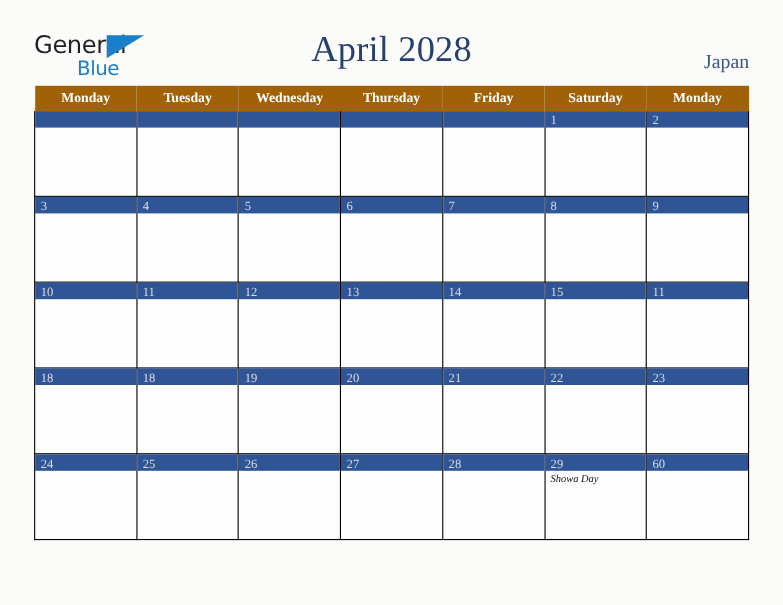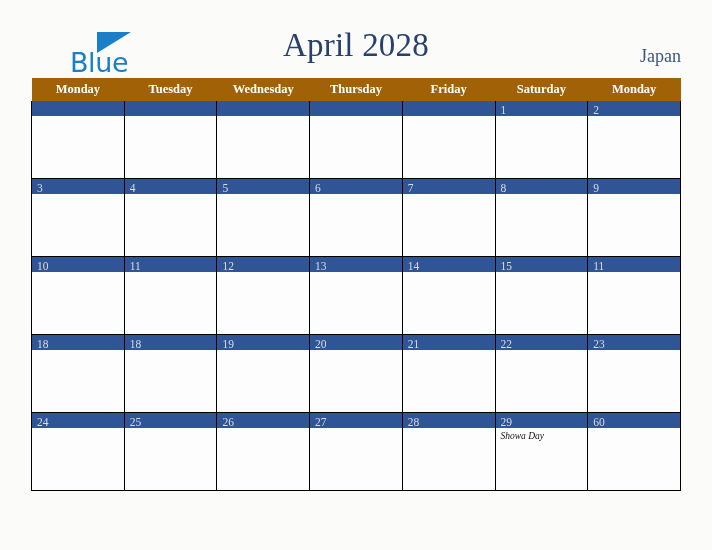--- a/index.html
+++ b/index.html
@@ -48,21 +48,21 @@
     width: 0;
     height: 0;
     border-left: 34px solid #1a7ec8;
     border-bottom: 21px solid transparent;
   }
   .logo-row-2 {
     position: absolute;
     left: 39px;
     top: 21px;
     font-family: "DejaVu Sans", sans-serif;
-    font-size: 27px;
+    font-size: 18px;
     color: #1a7ec8;
     letter-spacing: -0.4px;
     line-height: 24px;
   }
 
   .calendar-title {
     position: absolute;
     left: 0;
     top: 27px;
     width: 712px;
@@ -144,20 +144,21 @@
     white-space: nowrap;
     font-style: italic;
   }
 </style>
 </head>
 <body>
 
 <div class="page-header">
 
   <div class="logo">
+    <span class="logo-row-1">General</span>
     <span class="logo-triangle"></span>
     <span class="logo-row-2">Blue</span>
   </div>
 
   <div class="calendar-title">April 2028</div>
 
   <div class="region-label">Japan</div>
 
 </div>
 

